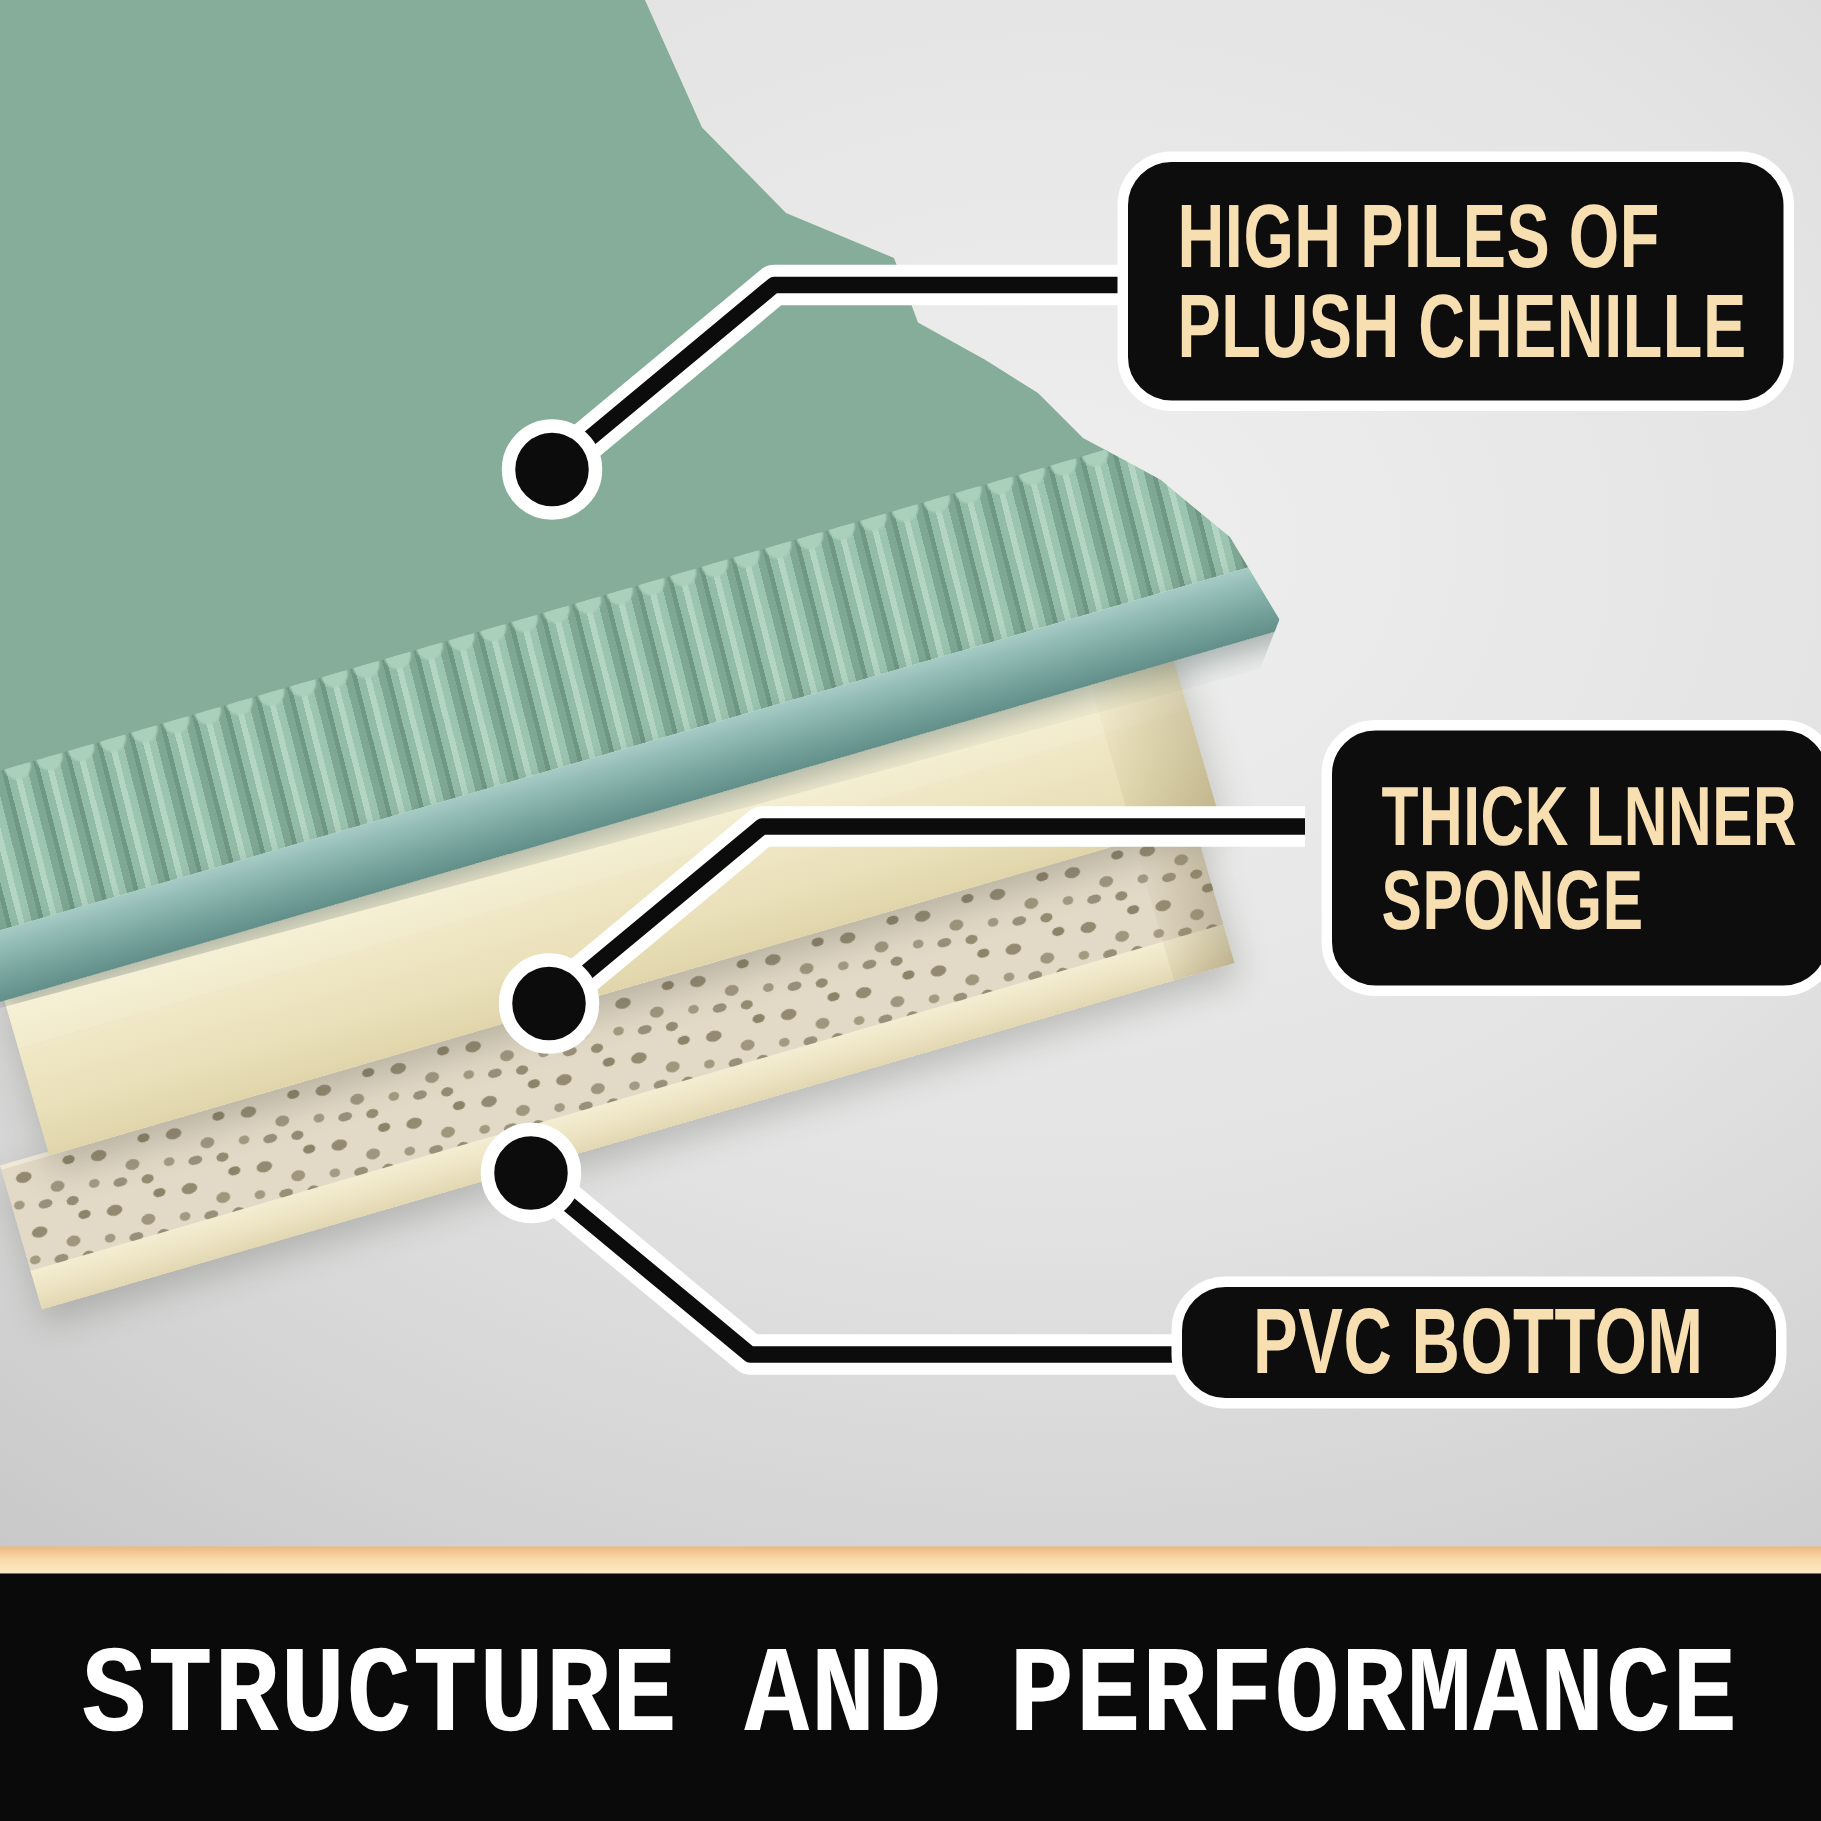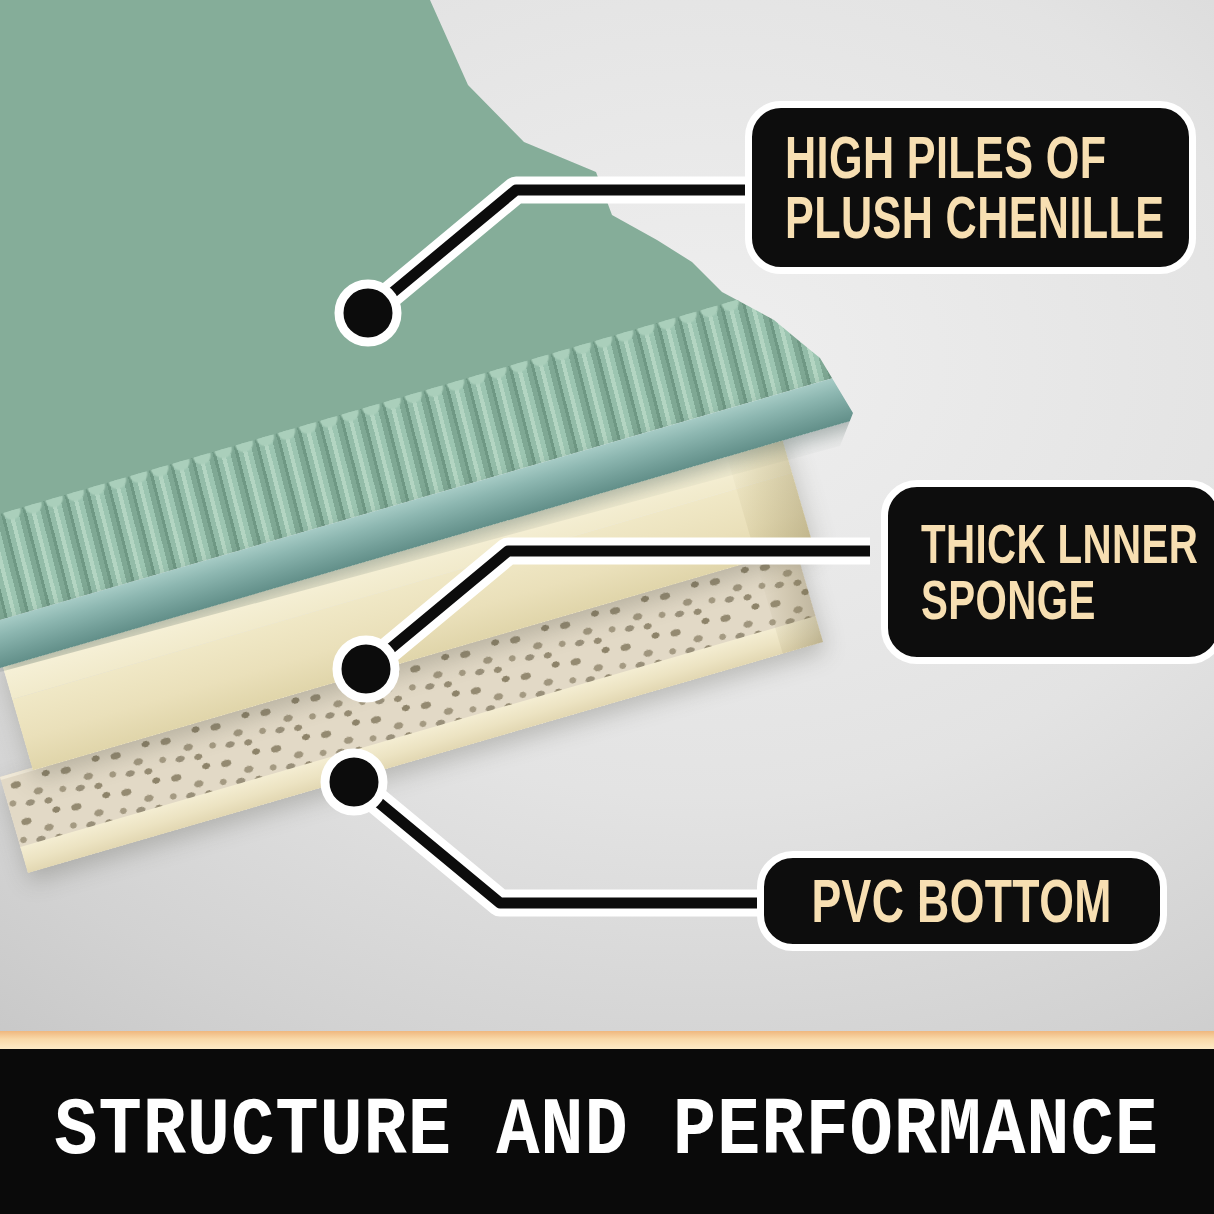--- a/index.html
+++ b/index.html
@@ -76,21 +76,21 @@
 
   
   .label{position:absolute;background:#0d0d0d;border:7px solid #ffffff;border-radius:36px;
     color:#f7dfb2;display:flex;flex-direction:column;justify-content:center;box-sizing:border-box;}
   .label .ln{display:block;font-weight:bold;white-space:nowrap;letter-spacing:.5px;
     transform:scaleX(.72);transform-origin:left center;}
   .l1{left:745px;top:101px;width:451px;height:173px;padding-left:33px;}
   .l1 .ln{font-size:60px;line-height:60px;}
   .l2{left:881px;top:480px;width:344px;height:184px;padding-left:33px;}
   .l2 .ln{font-size:56px;line-height:56px;}
-  .l3{left:757px;top:851px;width:410px;height:100px;align-items:center;}
+  .l3{left:781px;top:851px;width:410px;height:88px;align-items:center;}
   .l3 .ln{font-size:62px;line-height:62px;transform-origin:center;}
 
   
   .stripe{position:absolute;left:0;top:1031px;width:100%;height:18px;
     background:linear-gradient(180deg,#efb77e 0%,#f9d9a9 45%,#fdeac6 100%);}
   .bar{position:absolute;left:0;top:1049px;width:100%;height:165px;background:#0a0a0a;
     display:flex;align-items:center;justify-content:center;font-family:Liberation Mono, monospace;}
   .title{color:#ffffff;font-weight:bold;font-size:82px;white-space:nowrap;
     letter-spacing:1px;transform:scaleX(.88);}
 </style>

